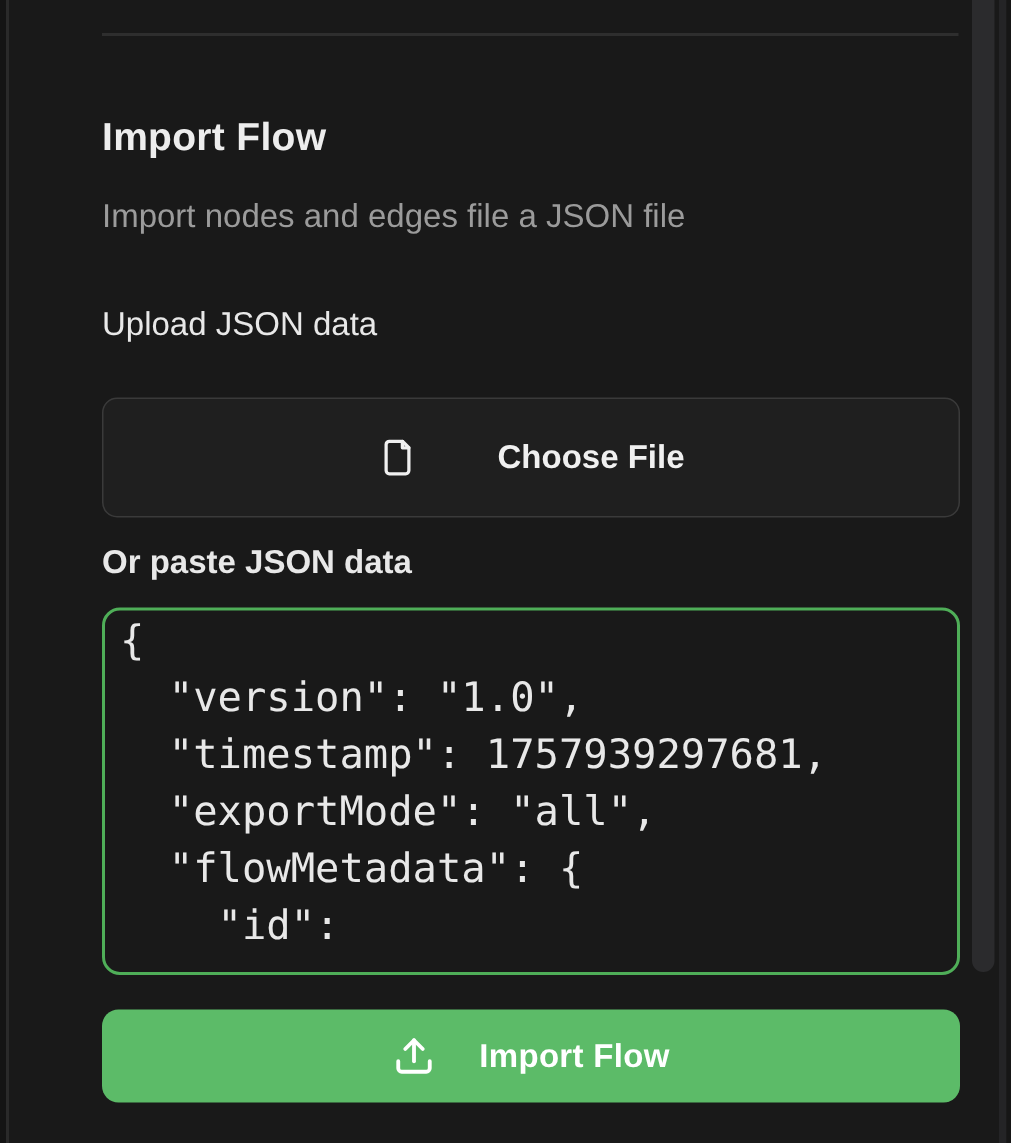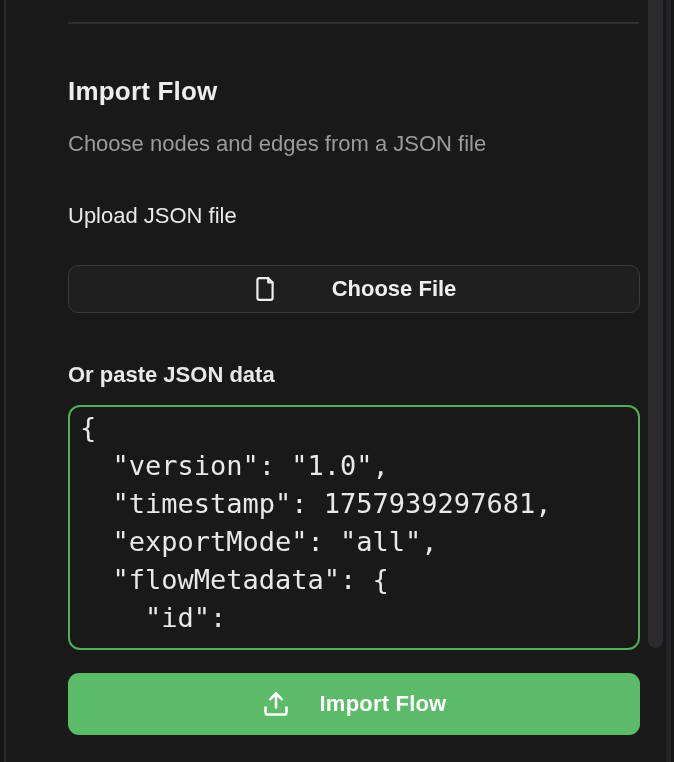--- a/index.html
+++ b/index.html
@@ -43,21 +43,21 @@
     position: absolute; left: 0;
     font-size: 22px; font-weight: 500;
     color: #e8e8e8;
   }
   .label-upload { top: 203px; }
   .label-paste  { top: 362px; font-weight: bold; }
 
   
   .choose-file-button {
     position: absolute; top: 265px; left: 0;
-    width: 572px; height: 48px;
+    width: 572px; height: 80px;
     background: #1f1f1f;
     border: 1.5px solid #3a3a3a;
     border-radius: 10px;
     display: flex; align-items: center; justify-content: center; gap: 54px;
     color: #f0f0f0; cursor: pointer; text-align: center;
   }
   .choose-file-button .btn-label {
     font-size: 22px; font-weight: 600; color: #f0f0f0;
   }
   .icon svg { display: block; }
@@ -96,23 +96,23 @@
 <div class="stage">
 
   <div class="left-edge-bg"></div>
   <div class="left-edge-line"></div>
 
   <div class="content">
 
     <div class="divider"></div>
 
     <div class="section-title">Import Flow</div>
-    <div class="section-subtitle">Choose nodes and edges from a JSON file</div>
+    <div class="section-subtitle">Import nodes and edges file a JSON file</div>
 
-    <div class="field-label label-upload">Upload JSON file</div>
+    <div class="field-label label-upload">Upload JSON data</div>
 
     <button class="choose-file-button">
       <span class="icon">
         <svg width="26" height="30" viewBox="0 0 24 24" fill="none" stroke="#f0f0f0" stroke-width="2" stroke-linecap="round" stroke-linejoin="round">
           <path d="M15 2H7a2 2 0 0 0-2 2v16a2 2 0 0 0 2 2h10a2 2 0 0 0 2-2V6Z"></path>
           <path d="M15 2v4h4"></path>
         </svg>
       </span>
       <span class="btn-label">Choose File</span>
     </button>

